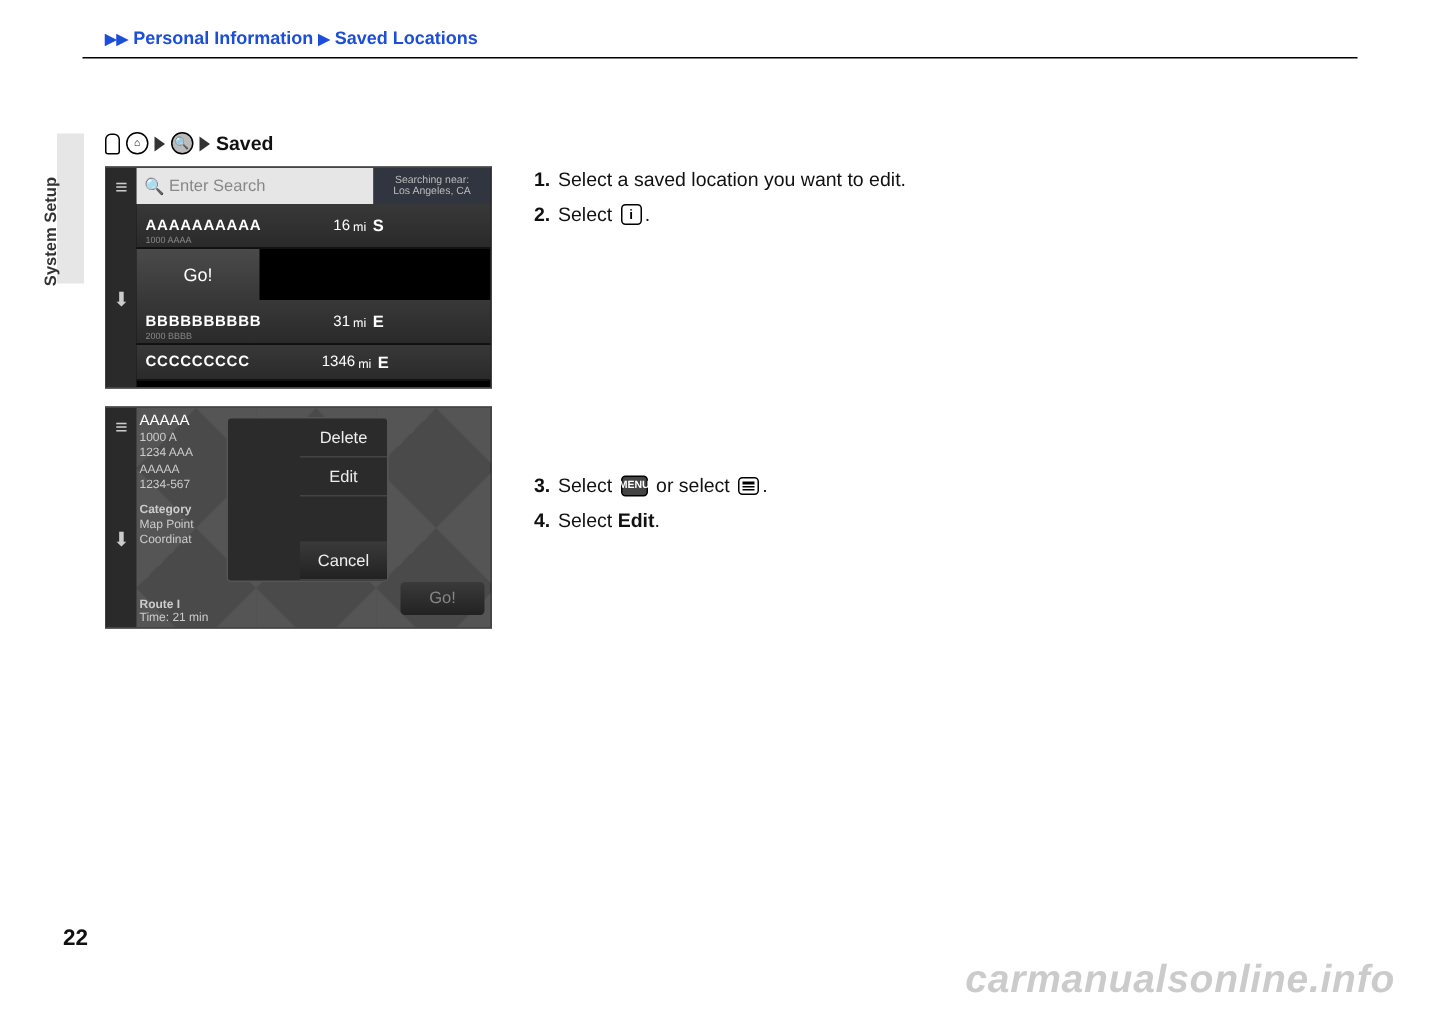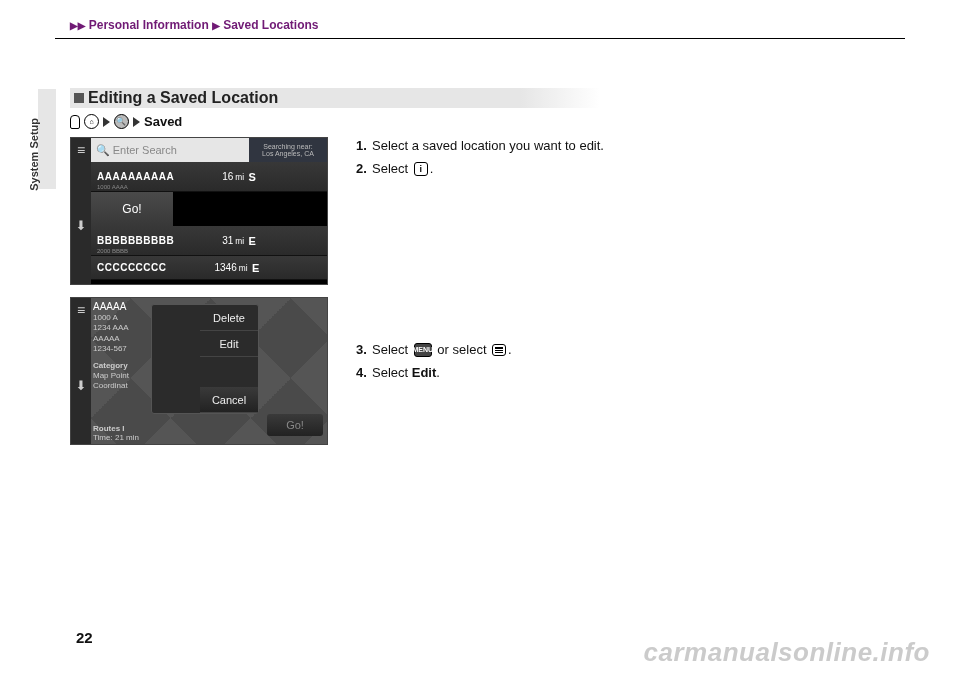--- a/index.html
+++ b/index.html
@@ -1,17 +1,17 @@
 <!DOCTYPE html>
 <html><head>
 <meta charset="utf-8">
 <style>
   * { box-sizing: border-box; margin: 0; padding: 0; }
   body { width: 960px; height: 678px; background: #fff; font-family: Arial, Helvetica, sans-serif; color: #111; position: relative; }
-  .header-bar { position: absolute; top: 18px; left: 70px; right: 70px; font-size: 12px; color: #701a75; font-weight: bold; }
+  .header-bar { position: absolute; top: 18px; left: 70px; right: 70px; font-size: 12px; color: #1d4ed8; font-weight: bold; }
   .header-bar .tri1, .header-bar .tri2 { display:inline-block; vertical-align: middle; font-size:10px;}
   .header-rule { position: absolute; top: 38px; left: 55px; right: 55px; border-top: 1px solid #000; }
   .tab-side { position: absolute; left: 38px; top: 89px; width: 18px; height: 100px; background: #e6e6e6; }
   .tab-label { position: absolute; left: 28px; top: 118px; font-size: 11px; writing-mode: vertical-rl; transform: rotate(180deg); font-weight: bold; color:#333; }
   .content { position: absolute; left: 70px; top: 88px; right: 70px; }
   .section-title { background: linear-gradient(to right, #e6e6e6 85%, #fff 100%); width: 530px; height: 20px; display: flex; align-items: center; padding-left: 4px; margin-bottom: 6px; }
   .section-title .sq { width:10px; height:10px; background:#555; margin-right:4px; display:inline-block;}
   .section-title span.title-text { font-weight: bold; font-size: 16px; color:#222;}
   .path-line { font-size: 13px; font-weight: bold; margin-bottom: 8px; display:flex; align-items:center; gap:4px;}
   .tri { display:inline-block; width:0; height:0; border-top:5px solid transparent; border-bottom:5px solid transparent; border-left:7px solid #333; }
@@ -62,42 +62,38 @@
   .instr .num { font-weight: bold; min-width:16px;}
   .instr .txt { }
   .instr .txt b { font-weight: bold;}
   .instr-block2 { margin-top: 162px;}
   .inline-icon { display:inline-flex; width:18px; height:14px; border:1.2px solid #000; border-radius:3px; font-size:7px; font-weight:bold; align-items:center; justify-content:center; background:#444; color:#fff; vertical-align:middle; margin:0 2px;}
   .inline-icon.info { width:14px; height:14px; border-radius:3px; background:#fff; color:#000;}
   .inline-icon.info::after { content:"i"; font-weight:bold; font-size:9px;}
   .inline-icon.ham { background:#fff; color:#000; flex-direction:column; gap:1px; padding:2px; width:14px; height:12px;}
   .inline-icon.ham span { display:block; height:1.5px; background:#000; width:100%;}
   .finger { display:inline-block; width:10px; height:14px; border:1.2px solid #000; border-radius:4px 4px 2px 2px; position:relative; vertical-align:middle;}
-  .page-num { position:absolute; left:42px; bottom:32px; font-size:15px; font-weight:bold;margin-left:34px;}
+  .page-num { position:absolute; left:42px; bottom:44px; font-size:15px; font-weight:bold;}
   .watermark { position:absolute; right:30px; bottom:10px; font-size:26px; font-style:italic; font-weight:bold; color:rgba(160,160,160,0.55); letter-spacing:0.5px;}
 </style>
 </head>
 <body>
 
 <div class="header-bar">
   <span class="tri1">▶</span><span class="tri2">▶</span>
   <span>Personal Information</span>
   <span class="tri1">▶</span>
   <span>Saved Locations</span>
 </div>
 <div class="header-rule"></div>
 
 <div class="tab-side"></div>
 <div class="tab-label">System Setup</div>
 
 <div class="content">
-  <div class="section-title">
-    <span class="sq"></span>
-    <span class="title-text">Editing a Saved Location</span>
-  </div>
   <div class="path-line">
     <span class="finger"></span>
     <span class="circleA">⌂</span>
     <span class="tri"></span>
     <span class="circleB">🔍</span>
     <span class="tri"></span>
     <span>Saved</span>
   </div>
 
   <div class="cols">
@@ -170,21 +166,21 @@
             <div>Coordinat</div>
           </div>
           <div class="popup">
             <div>Delete</div>
             <div>Edit</div>
             <div class="gap"></div>
             <div class="cancel">Cancel</div>
           </div>
           <div class="gobtn">Go!</div>
           <div class="route-info">
-            <div style="font-weight:bold;">Routes I</div>
+            <div style="font-weight:bold;">Route I</div>
             <div>Time: 21 min</div>
           </div>
         </div>
       </div>
     </div>
 
     <div class="right-col">
       <div class="instr">
         <span class="num">1.</span>
         <span class="txt">Select a saved location you want to edit.</span>

